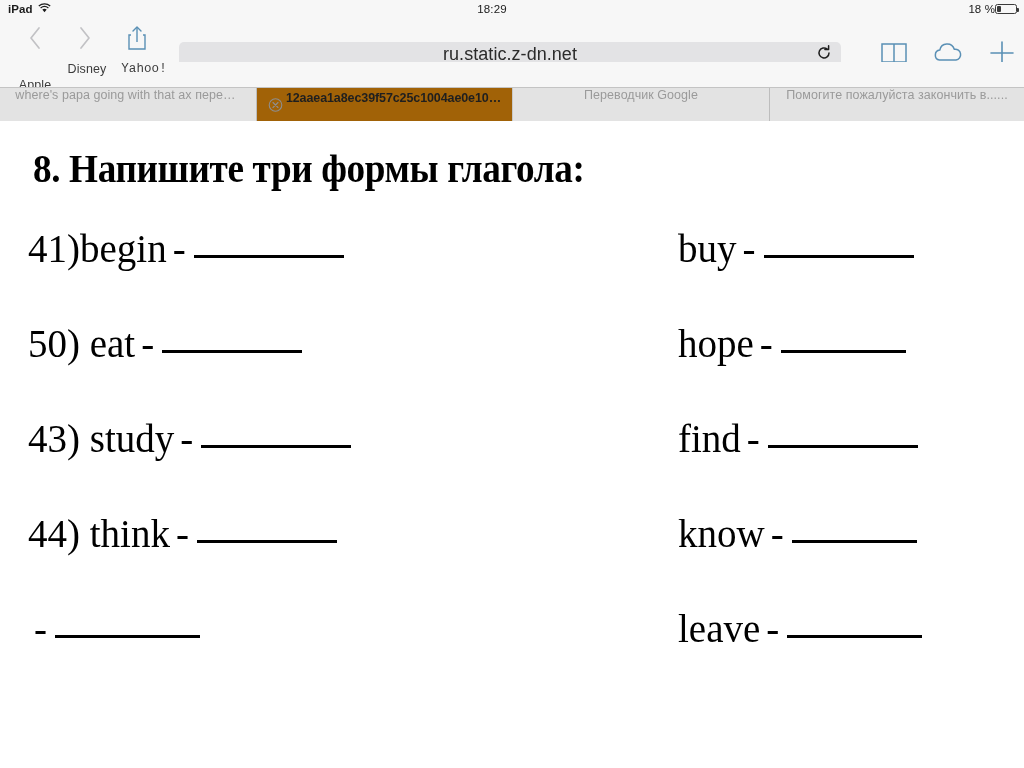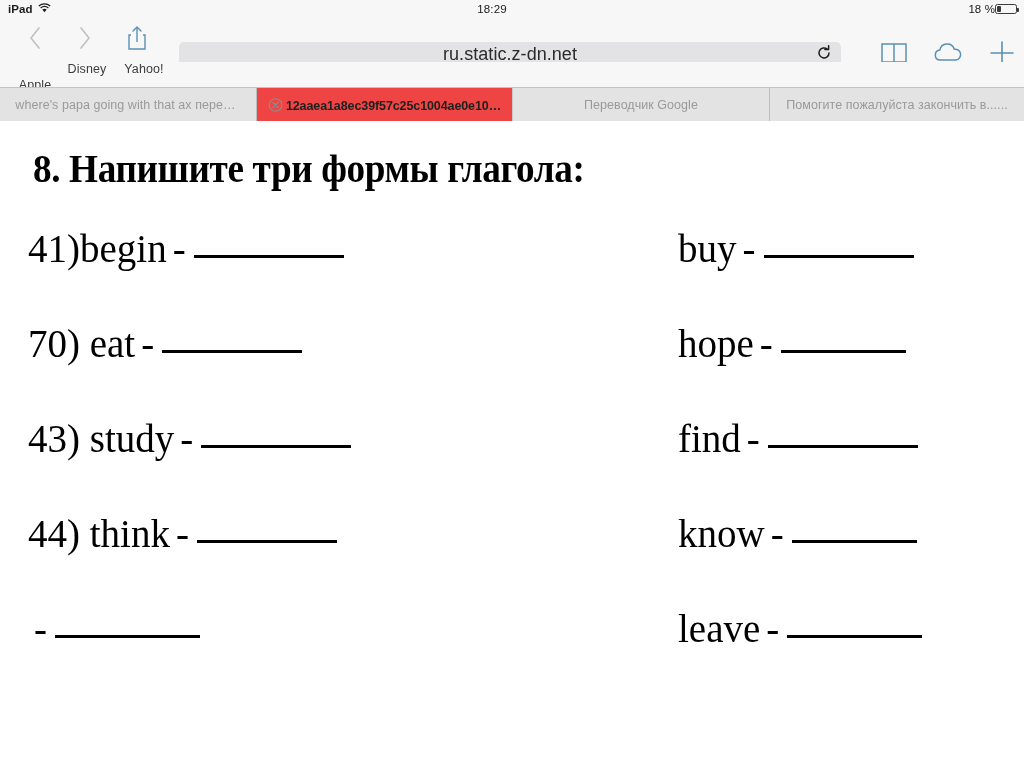--- a/index.html
+++ b/index.html
@@ -150,45 +150,44 @@
     position: absolute;
     top: 0;
     height: 20px;
     font-size: 12.5px;
     color: #3c3c3c;
     text-align: center;
     letter-spacing: 0.1px;
   }
   .bm-apple  { left: 10px;  width: 50px; margin-top: 16px; }
   .bm-disney { left: 60px;  width: 54px; }
-  .bm-yahoo  { left: 116px; width: 56px; }
+  .bm-yahoo  { left: 116px; width: 56px; font-family: Liberation Mono, monospace; }
 
   
   .tab-bar {
     position: absolute;
     left: 0; top: 87px;
     width: 1024px; height: 34px;
     background: #d9d9d9;
     display: flex;
     border-top: 1px solid #c4c4c4;
     box-sizing: border-box;
   }
   .tab {
     position: relative;
     height: 100%;
     background: #e3e3e3;
     border-right: 1px solid #bdbdbd;
     display: flex;
-    align-items: center;
     justify-content: center;
     box-sizing: border-box;
     overflow: hidden;
   }
   .tab.active {
-    background: #ef4444;
+    background: #a16207;
     border-right: 1px solid #c9c9c9;
   }
   .tab-title {
     font-size: 12.5px;
     color: #9a9a9a;
     white-space: nowrap;
     overflow: hidden;
     text-overflow: ellipsis;
     max-width: 88%;
     letter-spacing: 0.05px;
@@ -399,21 +398,21 @@
 
   <div class="col col-left">
 
     <div class="verb-row">
       <span class="verb-label">41)begin</span>
       <span class="verb-dash">-</span>
       <span class="verb-blank b150"></span>
     </div>
 
     <div class="verb-row">
-      <span class="verb-label">70) eat</span>
+      <span class="verb-label">50) eat</span>
       <span class="verb-dash">-</span>
       <span class="verb-blank b140"></span>
     </div>
 
     <div class="verb-row">
       <span class="verb-label">43) study</span>
       <span class="verb-dash">-</span>
       <span class="verb-blank b150"></span>
     </div>
 

